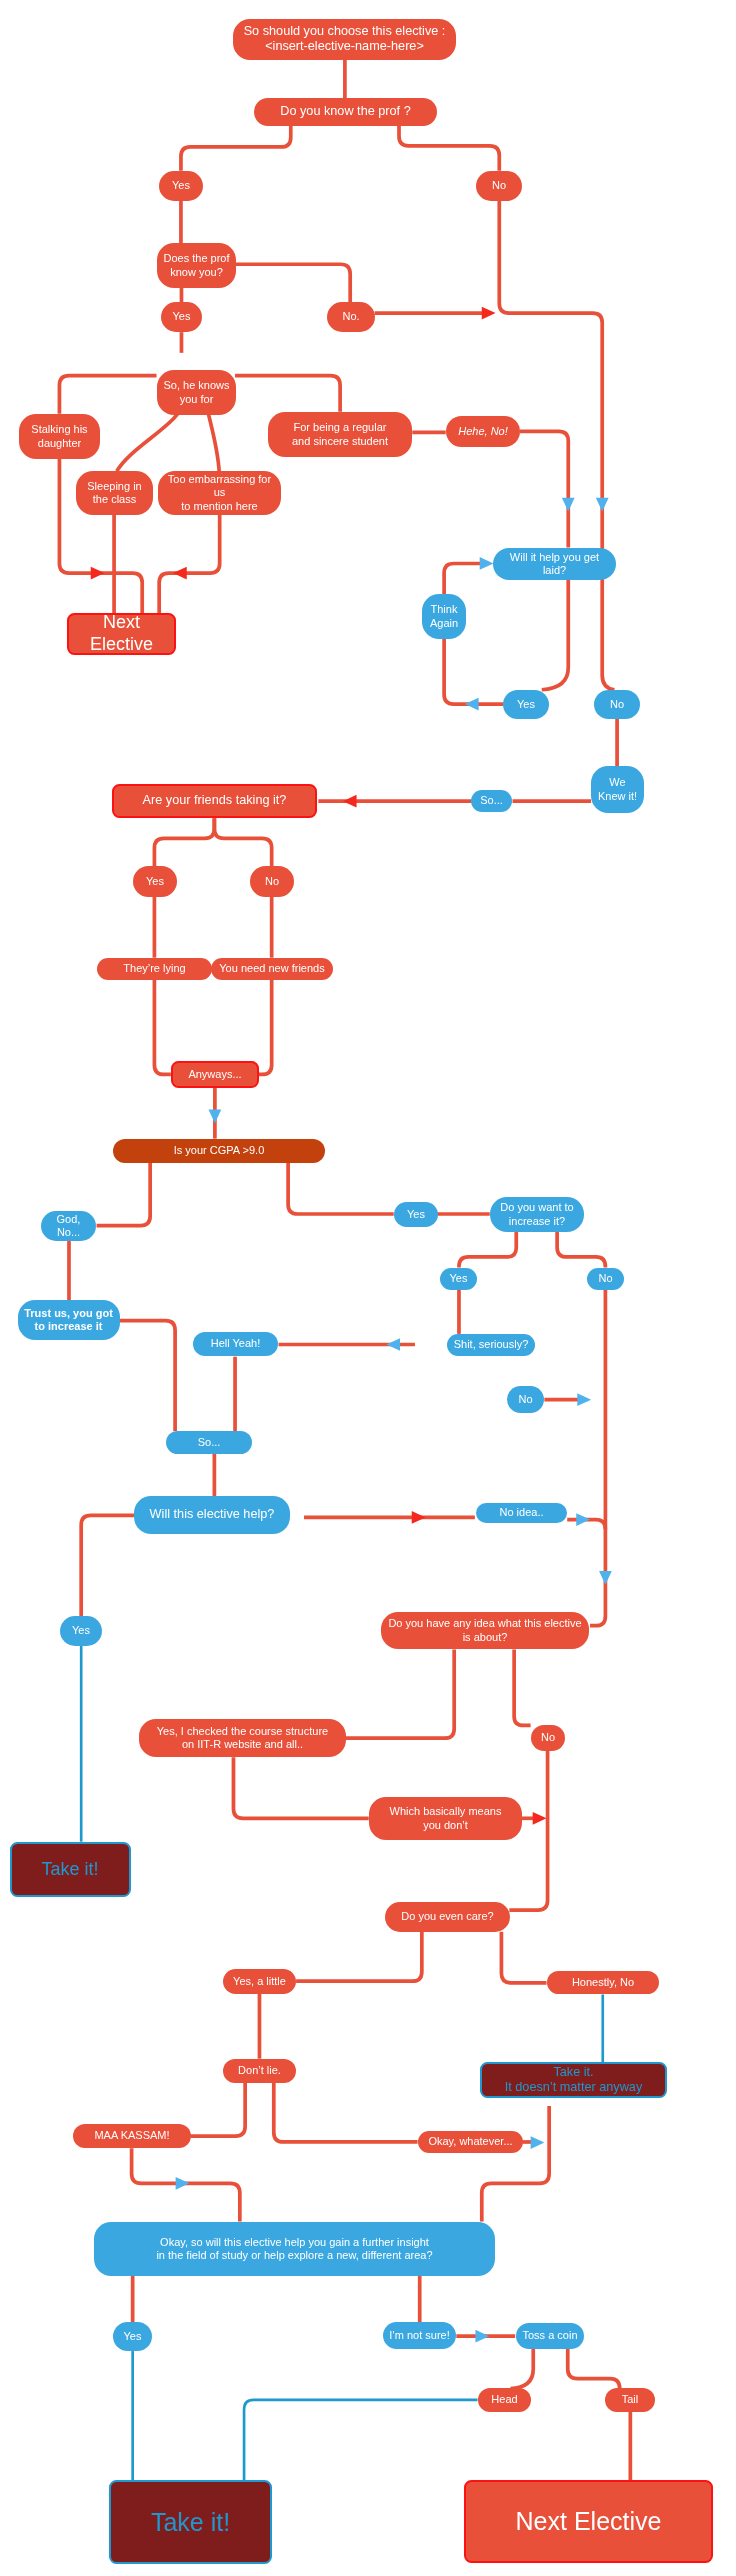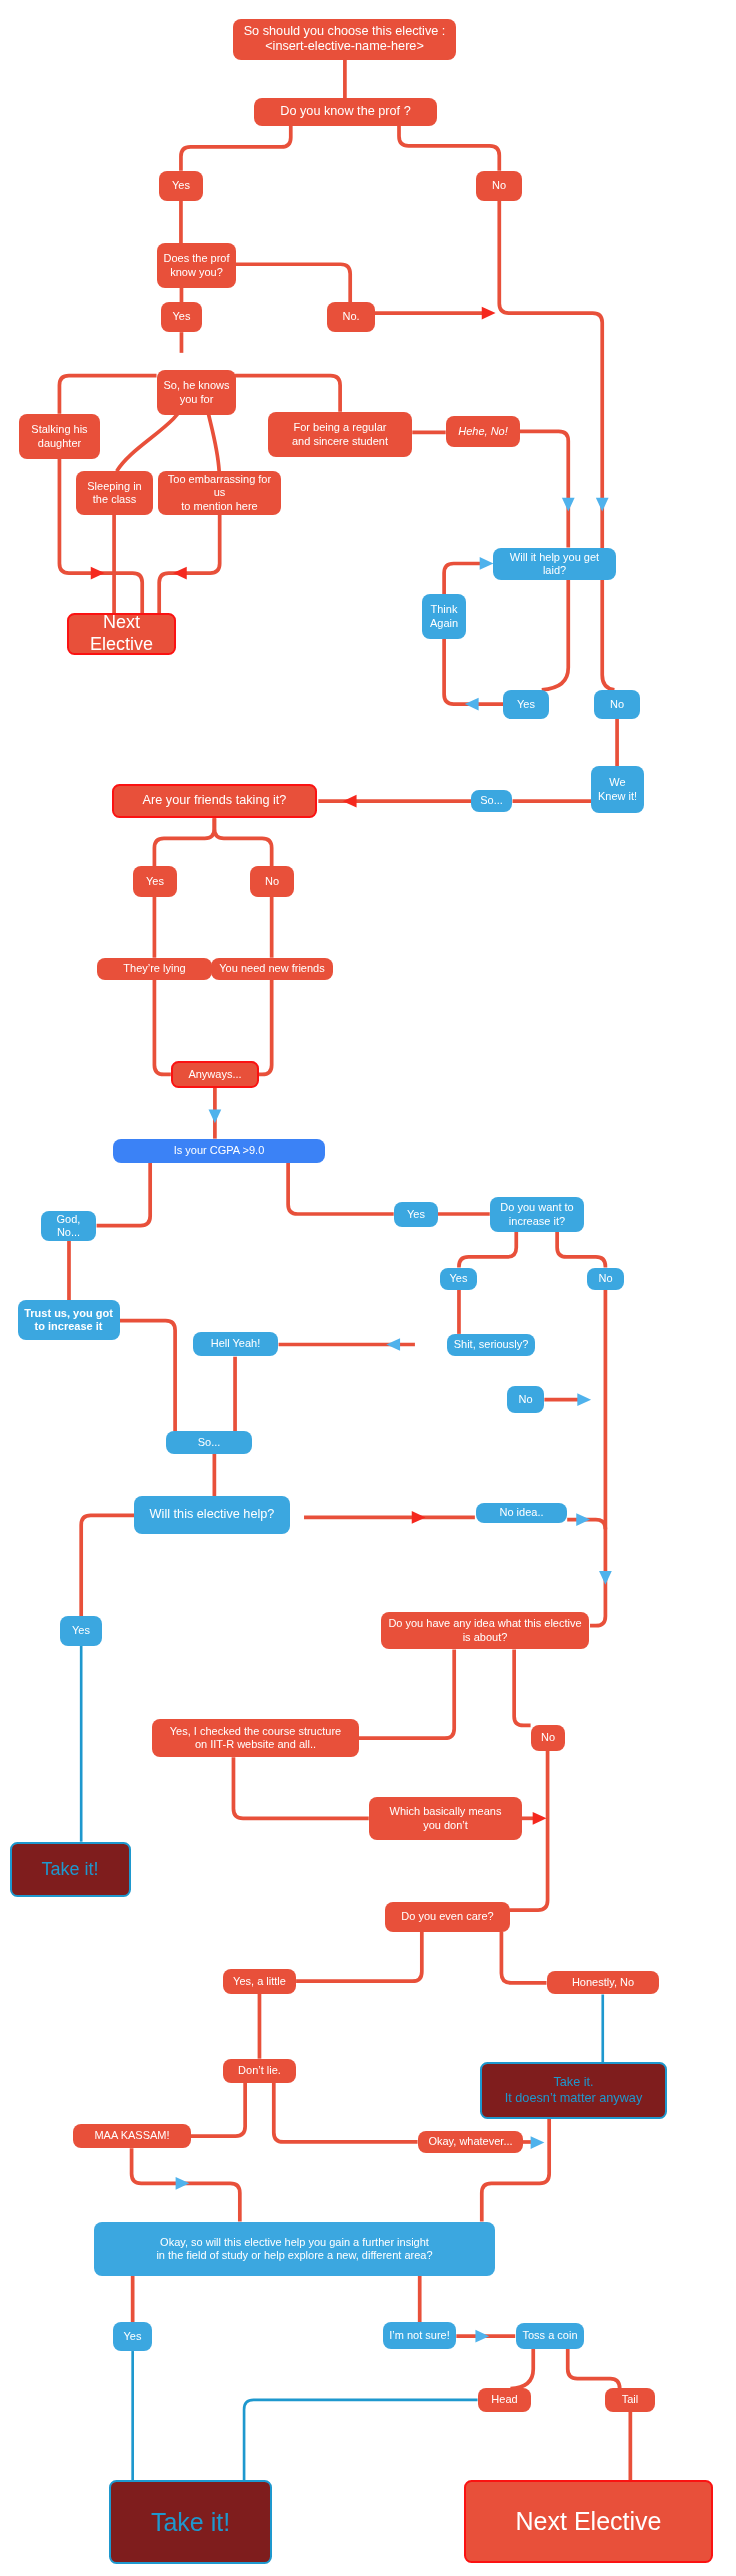--- a/index.html
+++ b/index.html
@@ -1,25 +1,25 @@
 <!DOCTYPE html>
 <html style="font-size:8.5px"><head>
 <meta charset="utf-8">
 <style>
   html,body{margin:0;padding:0;background:#ffffff;}
   #canvas{position:relative;width:737px;height:2576px;background:#fff;overflow:hidden;
           font-family:"Liberation Sans",sans-serif;}
   #wires{position:absolute;left:0;top:0;z-index:1;}
   .node{position:absolute;z-index:2;display:flex;align-items:center;justify-content:center;
-        text-align:center;white-space:pre-line;color:#fff;border-radius:8px;box-sizing:border-box;
+        text-align:center;white-space:pre-line;color:#fff;border-radius:17px;box-sizing:border-box;
         line-height:1.22;padding:2.1px 4.2px;}
   .red{background:#E8503A;}
   .red-em{background:#E8503A;border:2.1px solid #FB1212;border-radius:7.4px;}
   .blue{background:#3BA7E0;}
-  .blue-dark{background:#3b82f6;}
+  .blue-dark{background:#c2410c;}
   .outline{background:#7f1d1d;border:2.1px solid #1E98CE;color:#1E98CE;border-radius:7.4px;}
   .md{font-size:11px;}
   .lg{font-size:12.7px;}
   .xl{font-size:18px;}
   .xxl{font-size:25px;}
 </style>
 </head>
 <body>
 
 <div id="canvas">
@@ -161,31 +161,31 @@
       <div class="node blue md" style="left: 587px; top: 1268px; width: 37px; height: 22px;">No</div>
       <div class="node blue md" style="left: 193px; top: 1332px; width: 85px; height: 24.4px;">Hell Yeah!</div>
       <div class="node blue md" style="left: 415px; top: 1334px; width: 88px; height: 22px; margin-left: 32px;">Shit, seriously?</div>
       <div class="node blue md" style="left: 507px; top: 1386px; width: 37px; height: 26.5px;">No</div>
       <div class="node blue md" style="left: 166px; top: 1431px; width: 86px; height: 23px;">So...</div>
       <div class="node blue lg" style="left: 134px; top: 1496px; width: 156px; height: 38px;">Will this elective help?</div>
       <div class="node blue md" style="left: 476px; top: 1503px; width: 91px; height: 20px;">No idea..</div>
       <div class="node blue md" style="left: 60px; top: 1616px; width: 42px; height: 30px;">Yes</div>
       <div class="node red md" style="left: 381px; top: 1612px; width: 208px; height: 37px;">Do you have any idea what this elective
 is about?</div>
-      <div class="node red md" style="left: 139px; top: 1719px; width: 207px; height: 38px; margin-left: 13px;">Yes, I checked the course structure
+      <div class="node red md" style="left: 139px; top: 1719px; width: 207px; height: 38px;">Yes, I checked the course structure
 on IIT-R website and all..</div>
       <div class="node red md" style="left: 531px; top: 1725px; width: 34px; height: 25.5px;">No</div>
       <div class="node red md" style="left: 369px; top: 1797px; width: 153px; height: 43px;">Which basically means
 you don’t</div>
       <div class="node outline xl" style="left: 9.6px; top: 1842px; width: 121px; height: 55px;">Take it!</div>
       <div class="node red md" style="left: 385px; top: 1902px; width: 125px; height: 30px;">Do you even care?</div>
       <div class="node red md" style="left: 223px; top: 1969px; width: 73px; height: 25px;">Yes, a little</div>
       <div class="node red md" style="left: 547px; top: 1971px; width: 112px; height: 23px;">Honestly, No</div>
       <div class="node red md" style="left: 223px; top: 2059px; width: 73px; height: 24.4px;">Don’t lie.</div>
-      <div class="node outline lg" style="left: 480px; top: 2062px; width: 187px; height: 57px;">Take it.
+      <div class="node outline lg" style="left: 480px; top: 2062px; width: 187px; height: 36px;">Take it.
 It doesn’t matter anyway</div>
       <div class="node red md" style="left: 73px; top: 2124px; width: 118px; height: 24.4px;">MAA KASSAM!</div>
       <div class="node red md" style="left: 418px; top: 2131px; width: 105px; height: 22px;">Okay, whatever...</div>
       <div class="node blue md" style="left: 94px; top: 2222px; width: 401px; height: 54px;">Okay, so will this elective help you gain a further insight
 in the field of study or help explore a new, different area?</div>
       <div class="node blue md" style="left: 113px; top: 2322px; width: 39px; height: 29px;">Yes</div>
       <div class="node blue md" style="left: 383px; top: 2322px; width: 73px; height: 27px;">I’m not sure!</div>
       <div class="node blue md" style="left: 516px; top: 2323px; width: 68px; height: 25.5px;">Toss a coin</div>
       <div class="node red md" style="left: 478px; top: 2388px; width: 53px; height: 24px;">Head</div>
       <div class="node red md" style="left: 605px; top: 2388px; width: 50px; height: 24px;">Tail</div>

